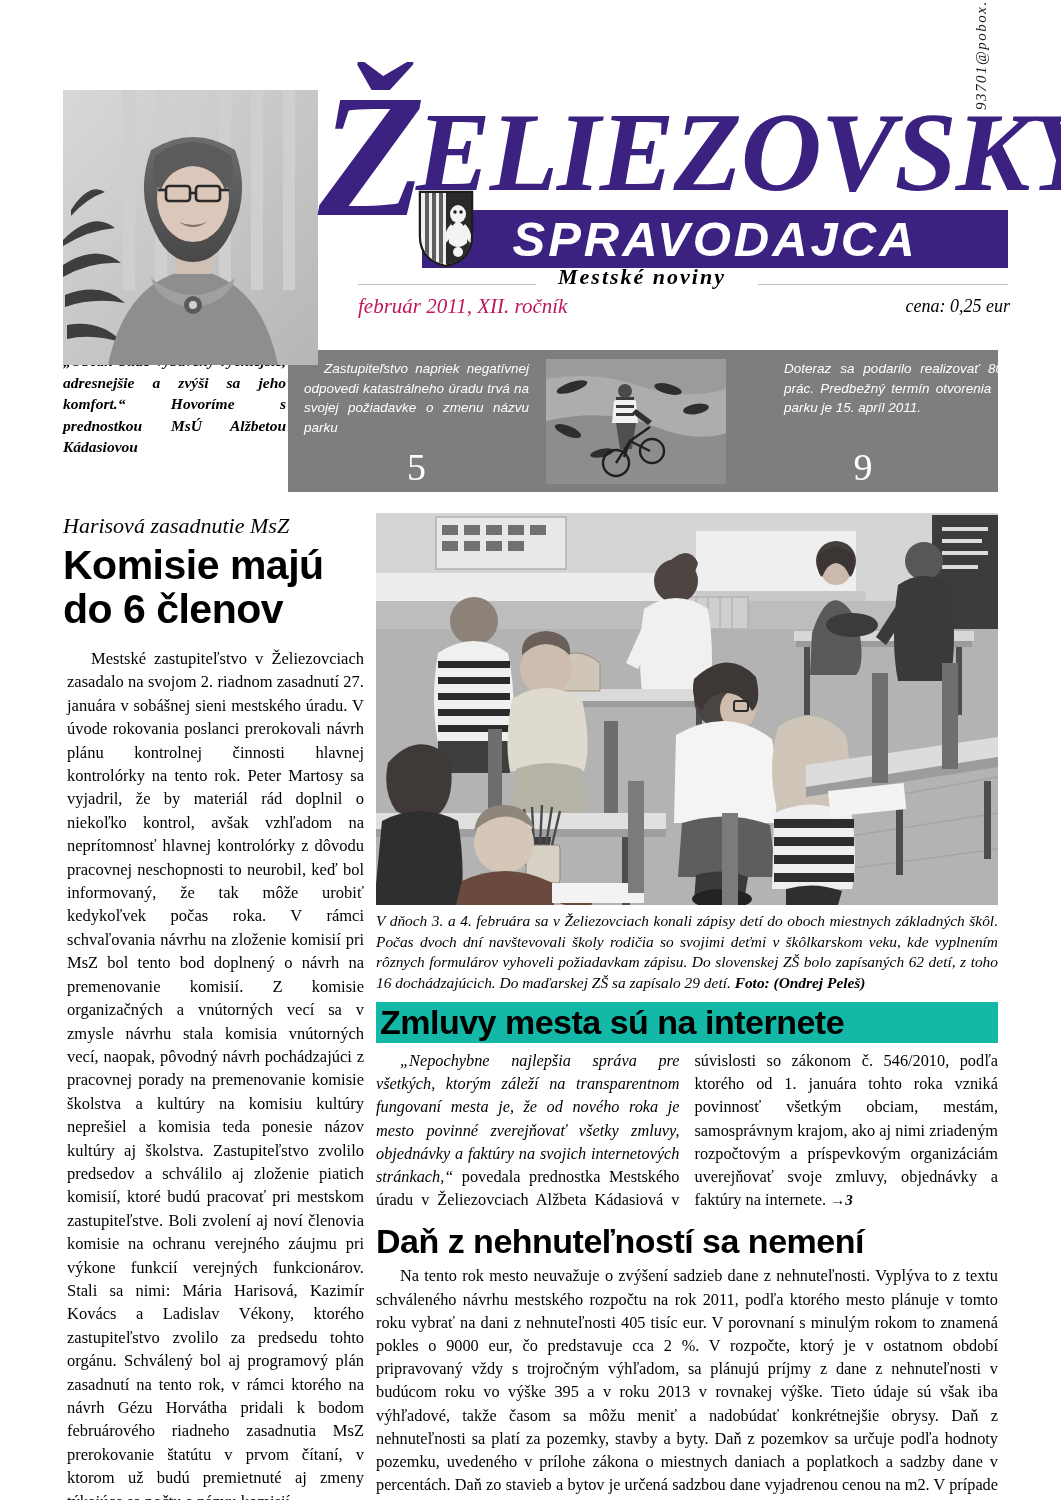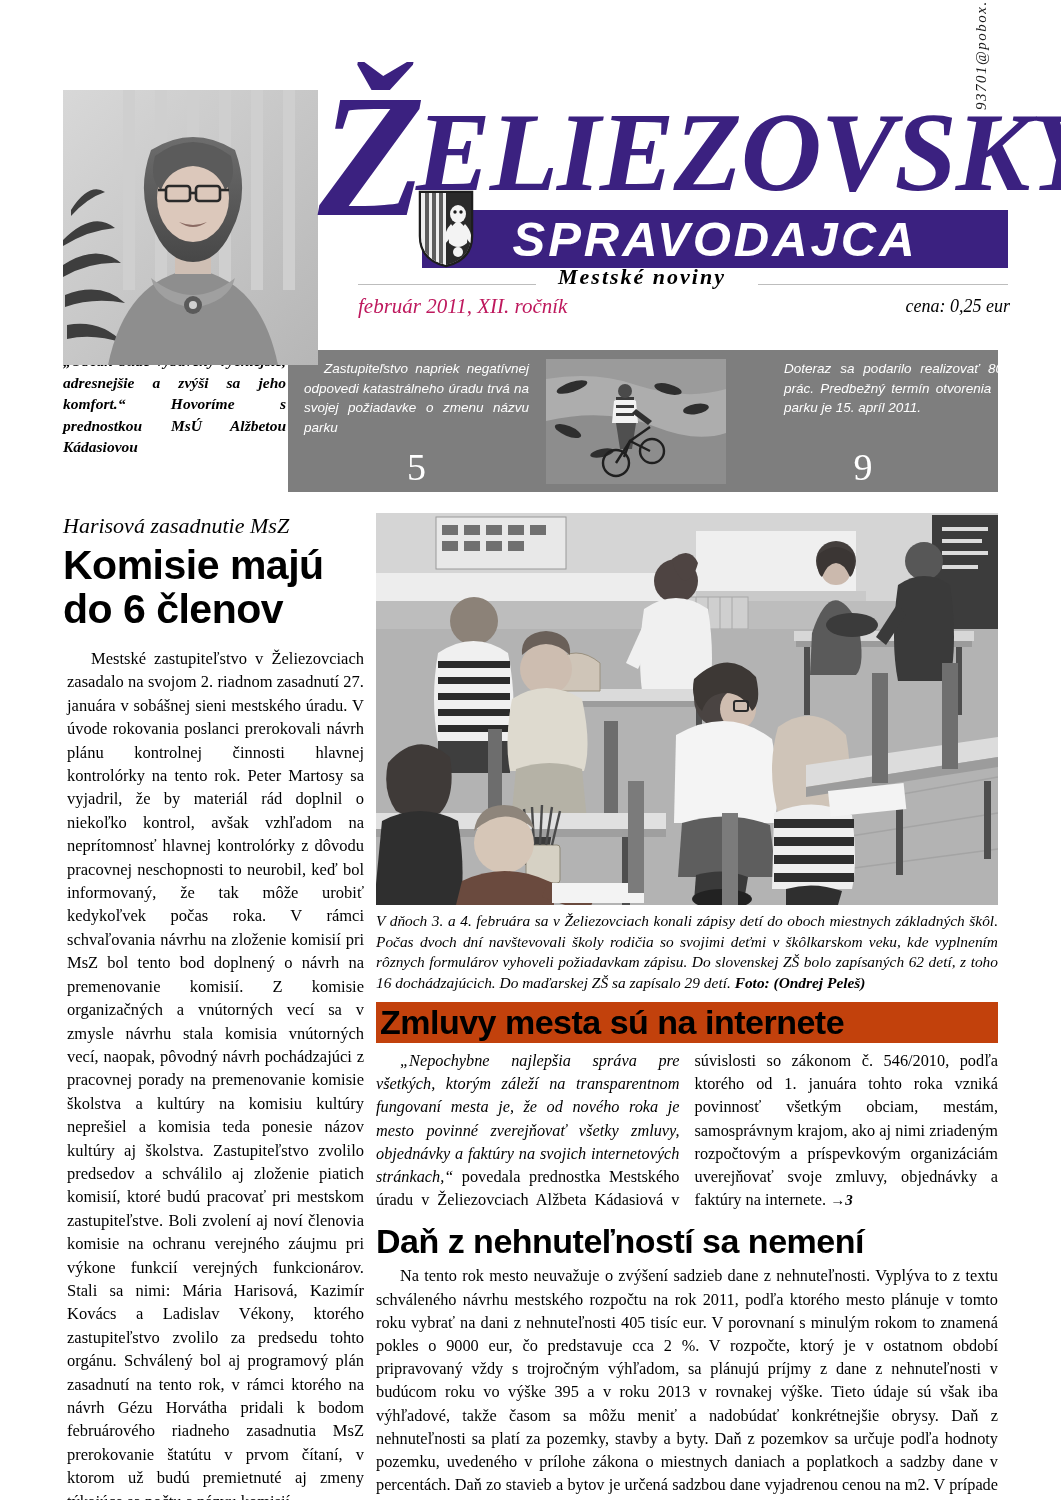--- a/index.html
+++ b/index.html
@@ -210,21 +210,21 @@
   .caption {
     font-family:"Liberation Serif", serif;
     font-style:italic;
     font-size:15.4px; line-height:20.5px;
     text-align:justify;
     margin-top:6px;
   }
   .caption .credit { font-weight:bold; font-style:italic; }
 
   .section-head {
-    background:#c2410c;
+    background:#14b8a6;
     font-family:"Liberation Sans", sans-serif;
     font-weight:bold;
     font-size:34px; line-height:40px;
     padding:0 4px 1px 4px;
     margin-top:9px;
     letter-spacing:-0.5px;
   }
   .section-head.plain { background:transparent; padding-left:0; }
 
   .two-col {

